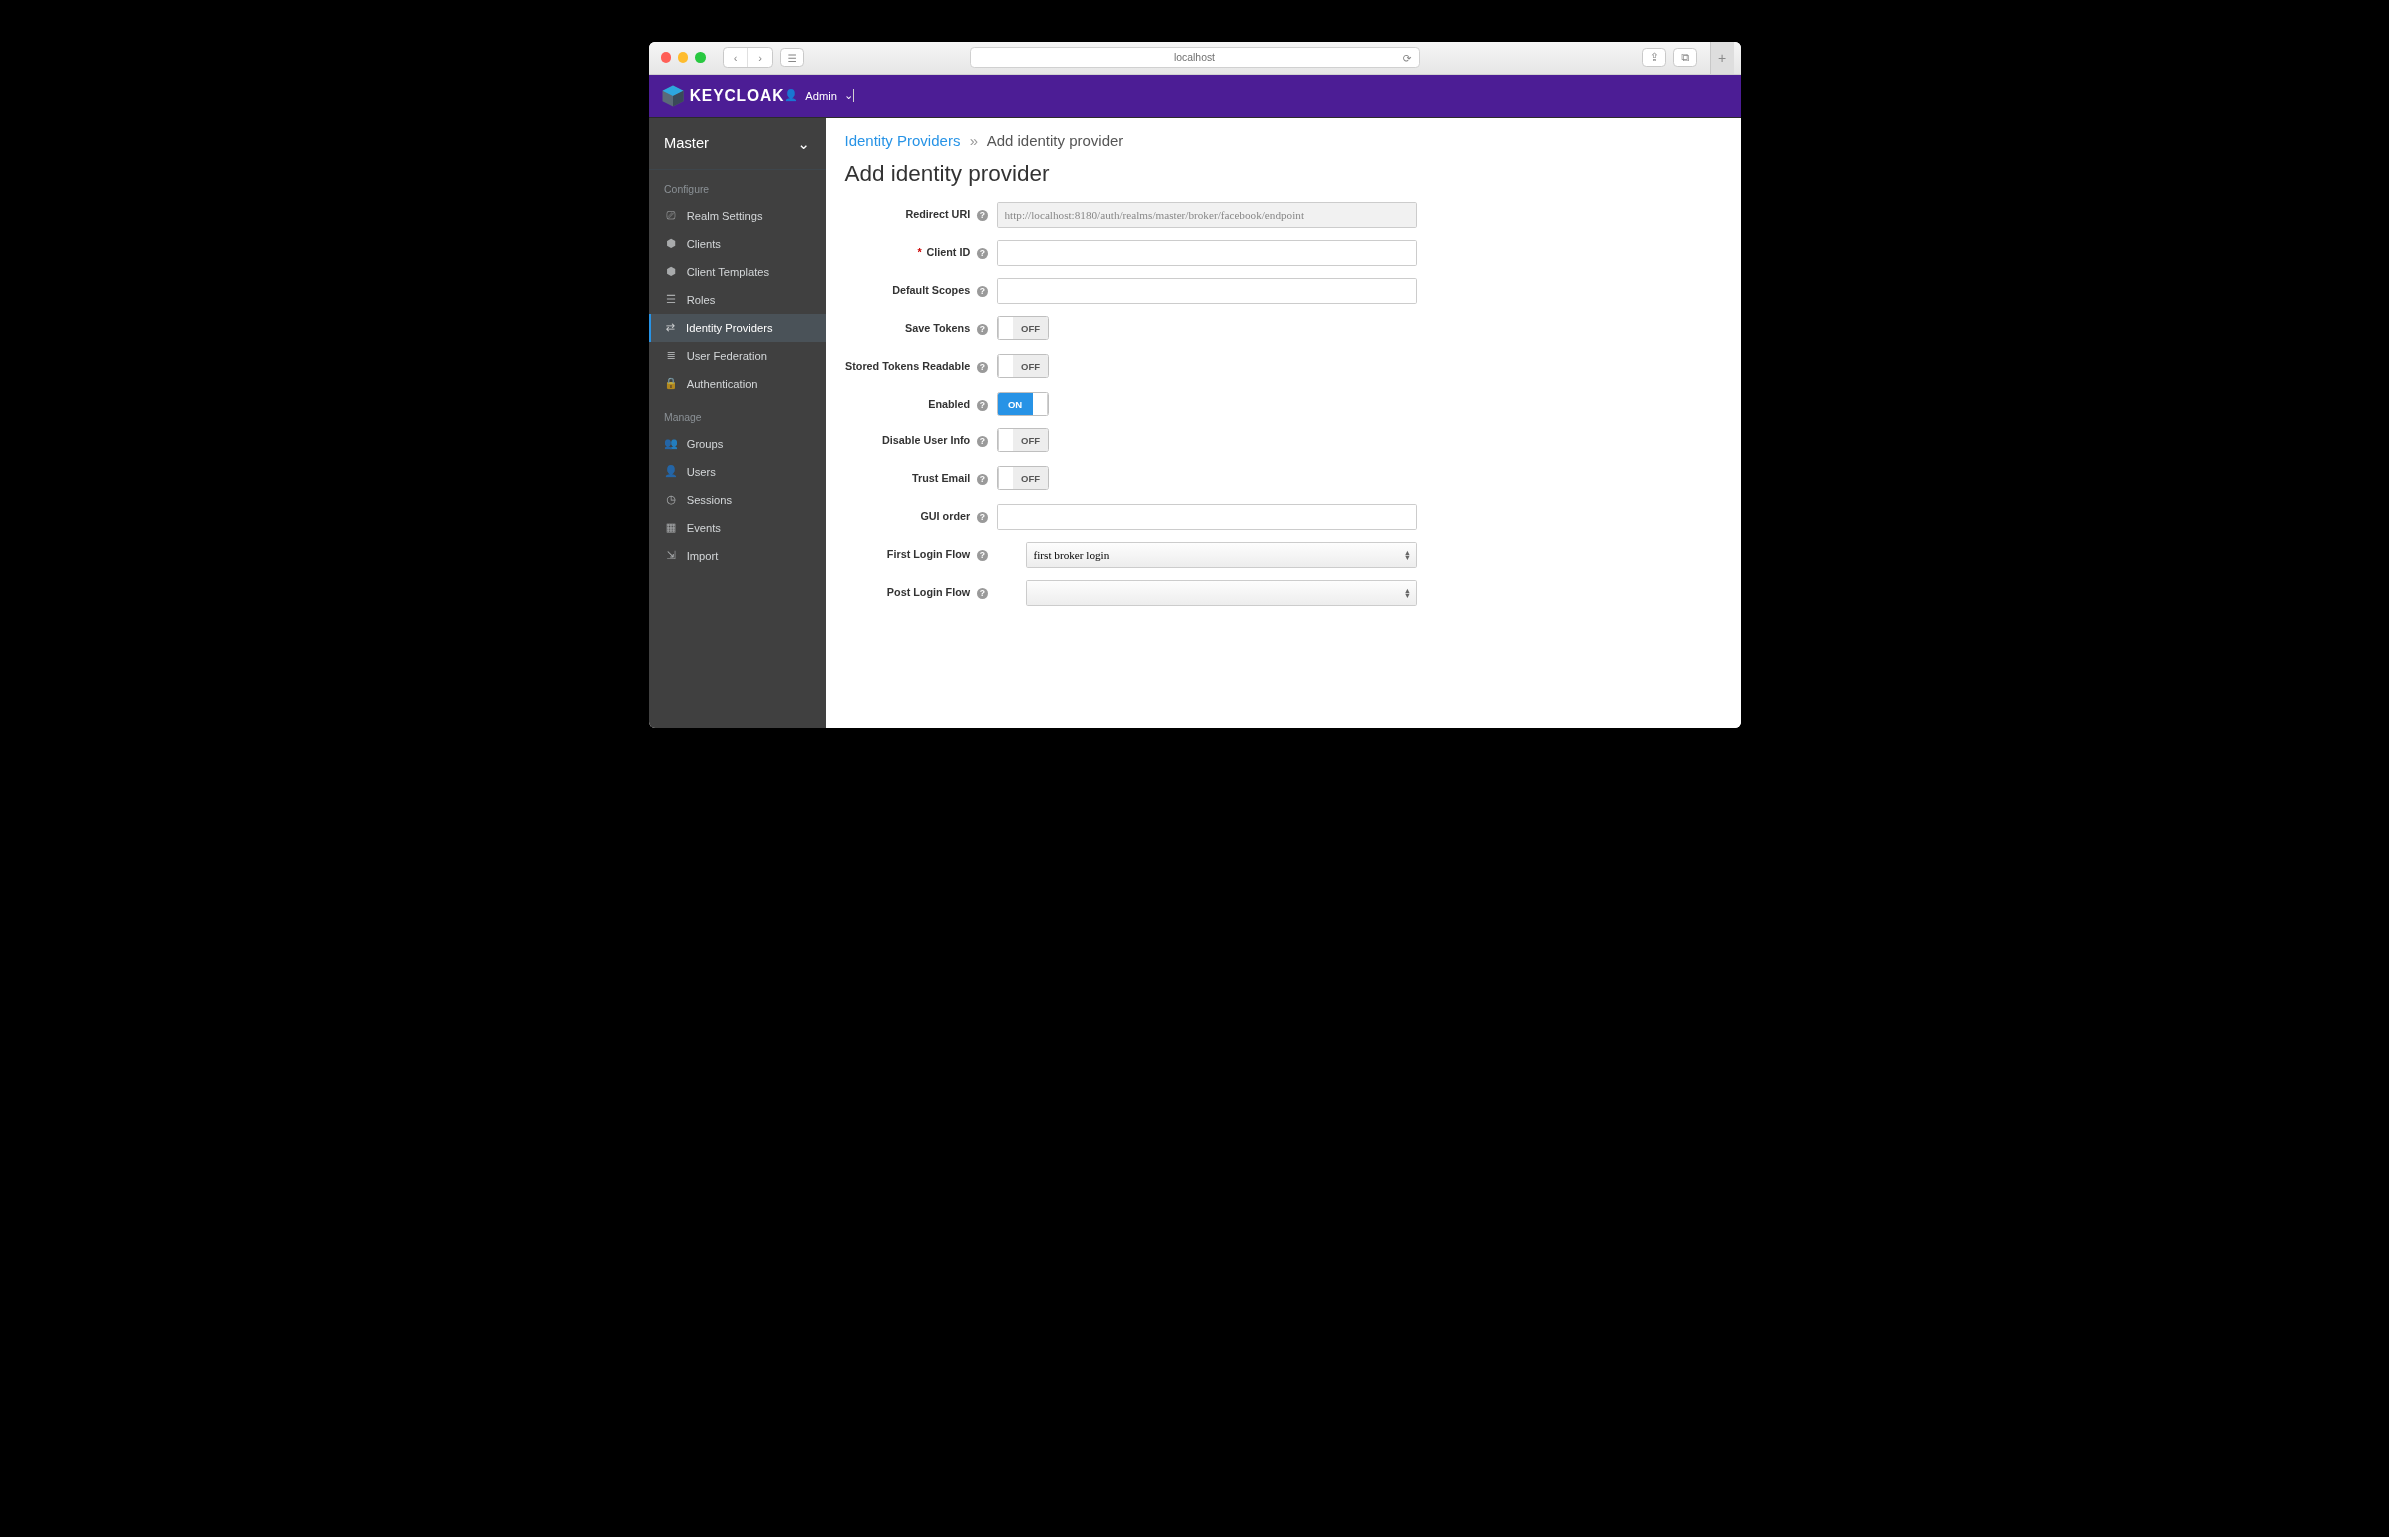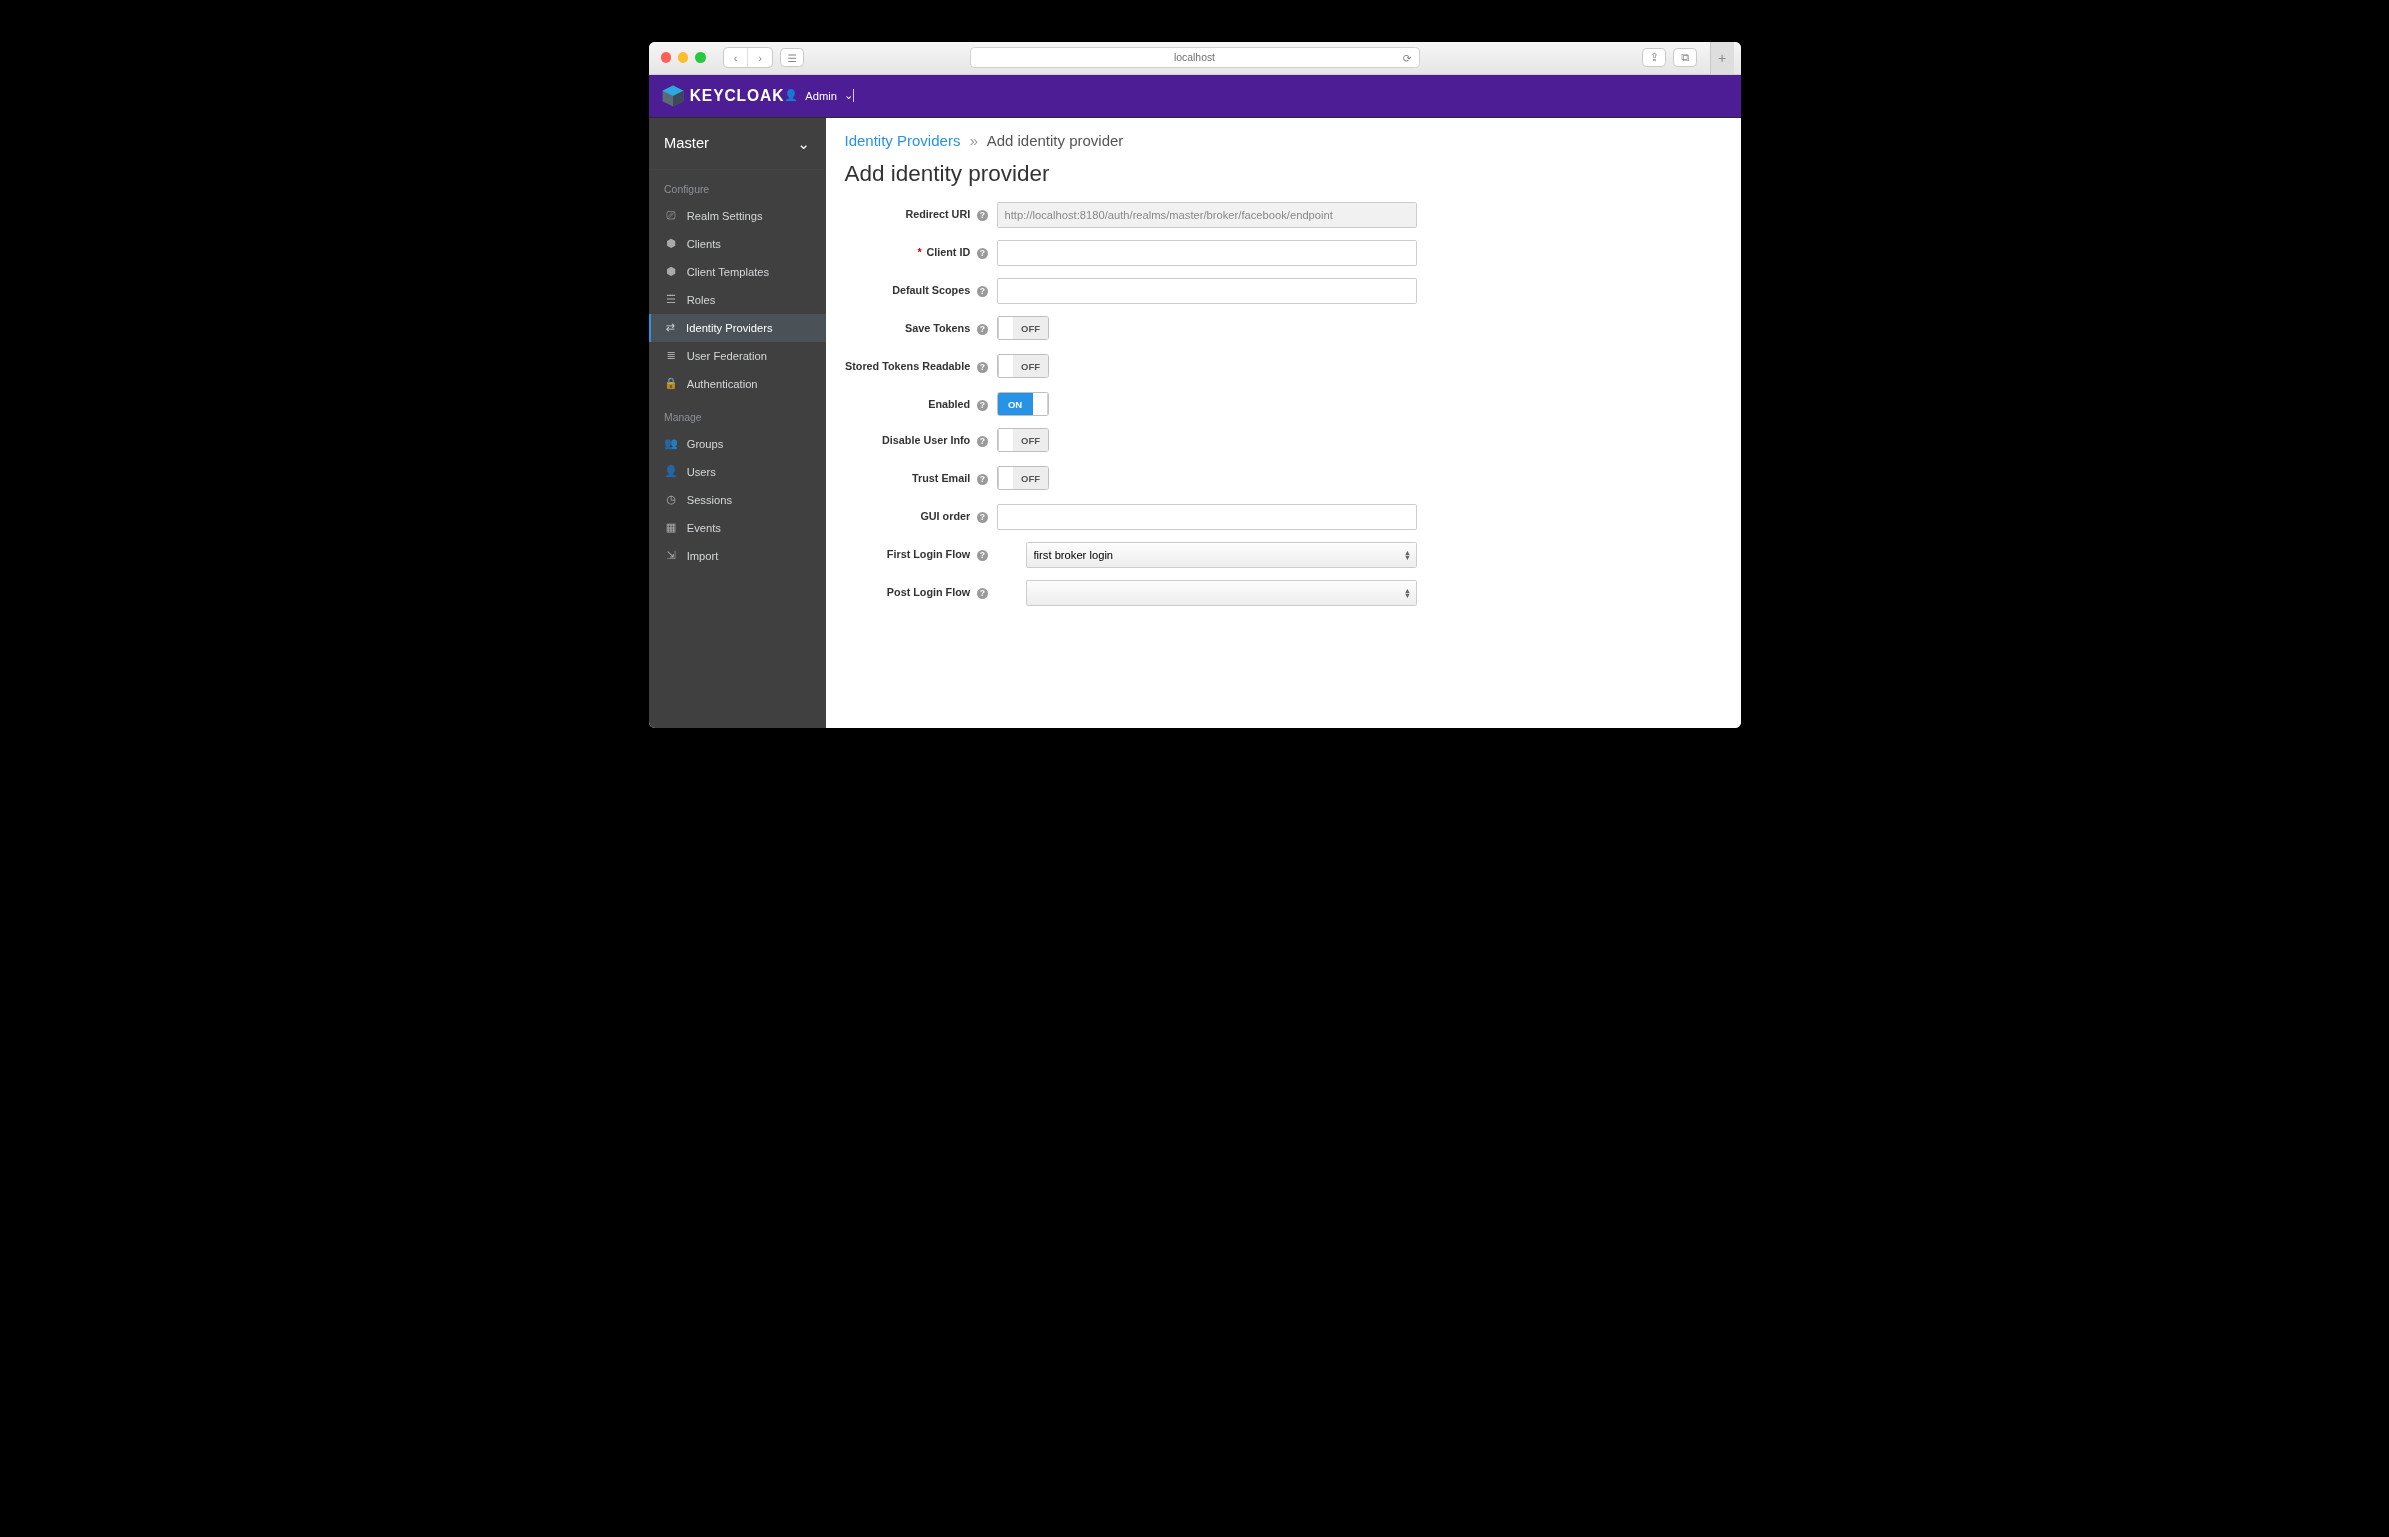--- a/index.html
+++ b/index.html
@@ -42,21 +42,21 @@
 .breadcrumb a { color:#2793e6; text-decoration:none; }
 .bc-sep { color:#999; margin:0 5.2px; }
 h1.page-title { font-weight:300; font-size:22.5px; color:#333; margin-bottom:15.6px; }
 
 .form { max-width:778px; }
 .row { display:flex; align-items:flex-start; margin-bottom:12px; }
 .lbl { width:152px; text-align:right; padding-right:8.6px; padding-top:5.2px; font-size:10.8px; color:#333; font-weight:600; line-height:1.35; }
 .lbl .req { color:#c00; margin-right:1.7px; }
 .lbl .help { display:inline-block; width:11.2px; height:11.2px; border-radius:50%; background:#9a9a9a; color:#fff; font-size:8.6px; line-height:11.2px; text-align:center; margin-left:3.5px; font-weight:700; cursor:help; }
 .ctrl { flex:1; max-width:420px; }
-input.text, select.sel { width:100%; height:26px; border:0.9px solid #ccc; border-radius:1.7px; padding:0 7px; font-size:11.2px; background:#fff; }
+input.text, select.sel { width:100%; height:26px; border:0.9px solid #ccc; border-radius:1.7px; padding:0 7px; font-size:11.2px; background:#fff;font-family:Liberation Serif, serif; }
 input.text[readonly]{ background:#f1f1f1; color:#888; }
 select.sel { background:linear-gradient(#fdfdfd,#ededed); appearance:none; padding-right:21px; }
 .sel-wrap { position:relative;margin-left:29px; }
 .sel-wrap .caret { position:absolute; right:7px; top:50%; transform:translateY(-50%); font-size:8.6px; color:#666; pointer-events:none; line-height:.6; }
 
 .toggle { display:inline-flex; border:0.9px solid #bfbfbf; border-radius:2.6px; overflow:hidden; height:24px; user-select:none; cursor:pointer; }
 .toggle span { display:flex; align-items:center; justify-content:center; font-size:9.5px; font-weight:700; }
 .toggle .active-side.on { background:#2793e6; color:#fff; width:35px; }
 .toggle .active-side.off { background:#ededed; color:#555; width:35px; }
 .toggle .knob { width:15.6px; background:#fff; border-left:0.9px solid #d0d0d0; border-right:0.9px solid #d0d0d0; }

